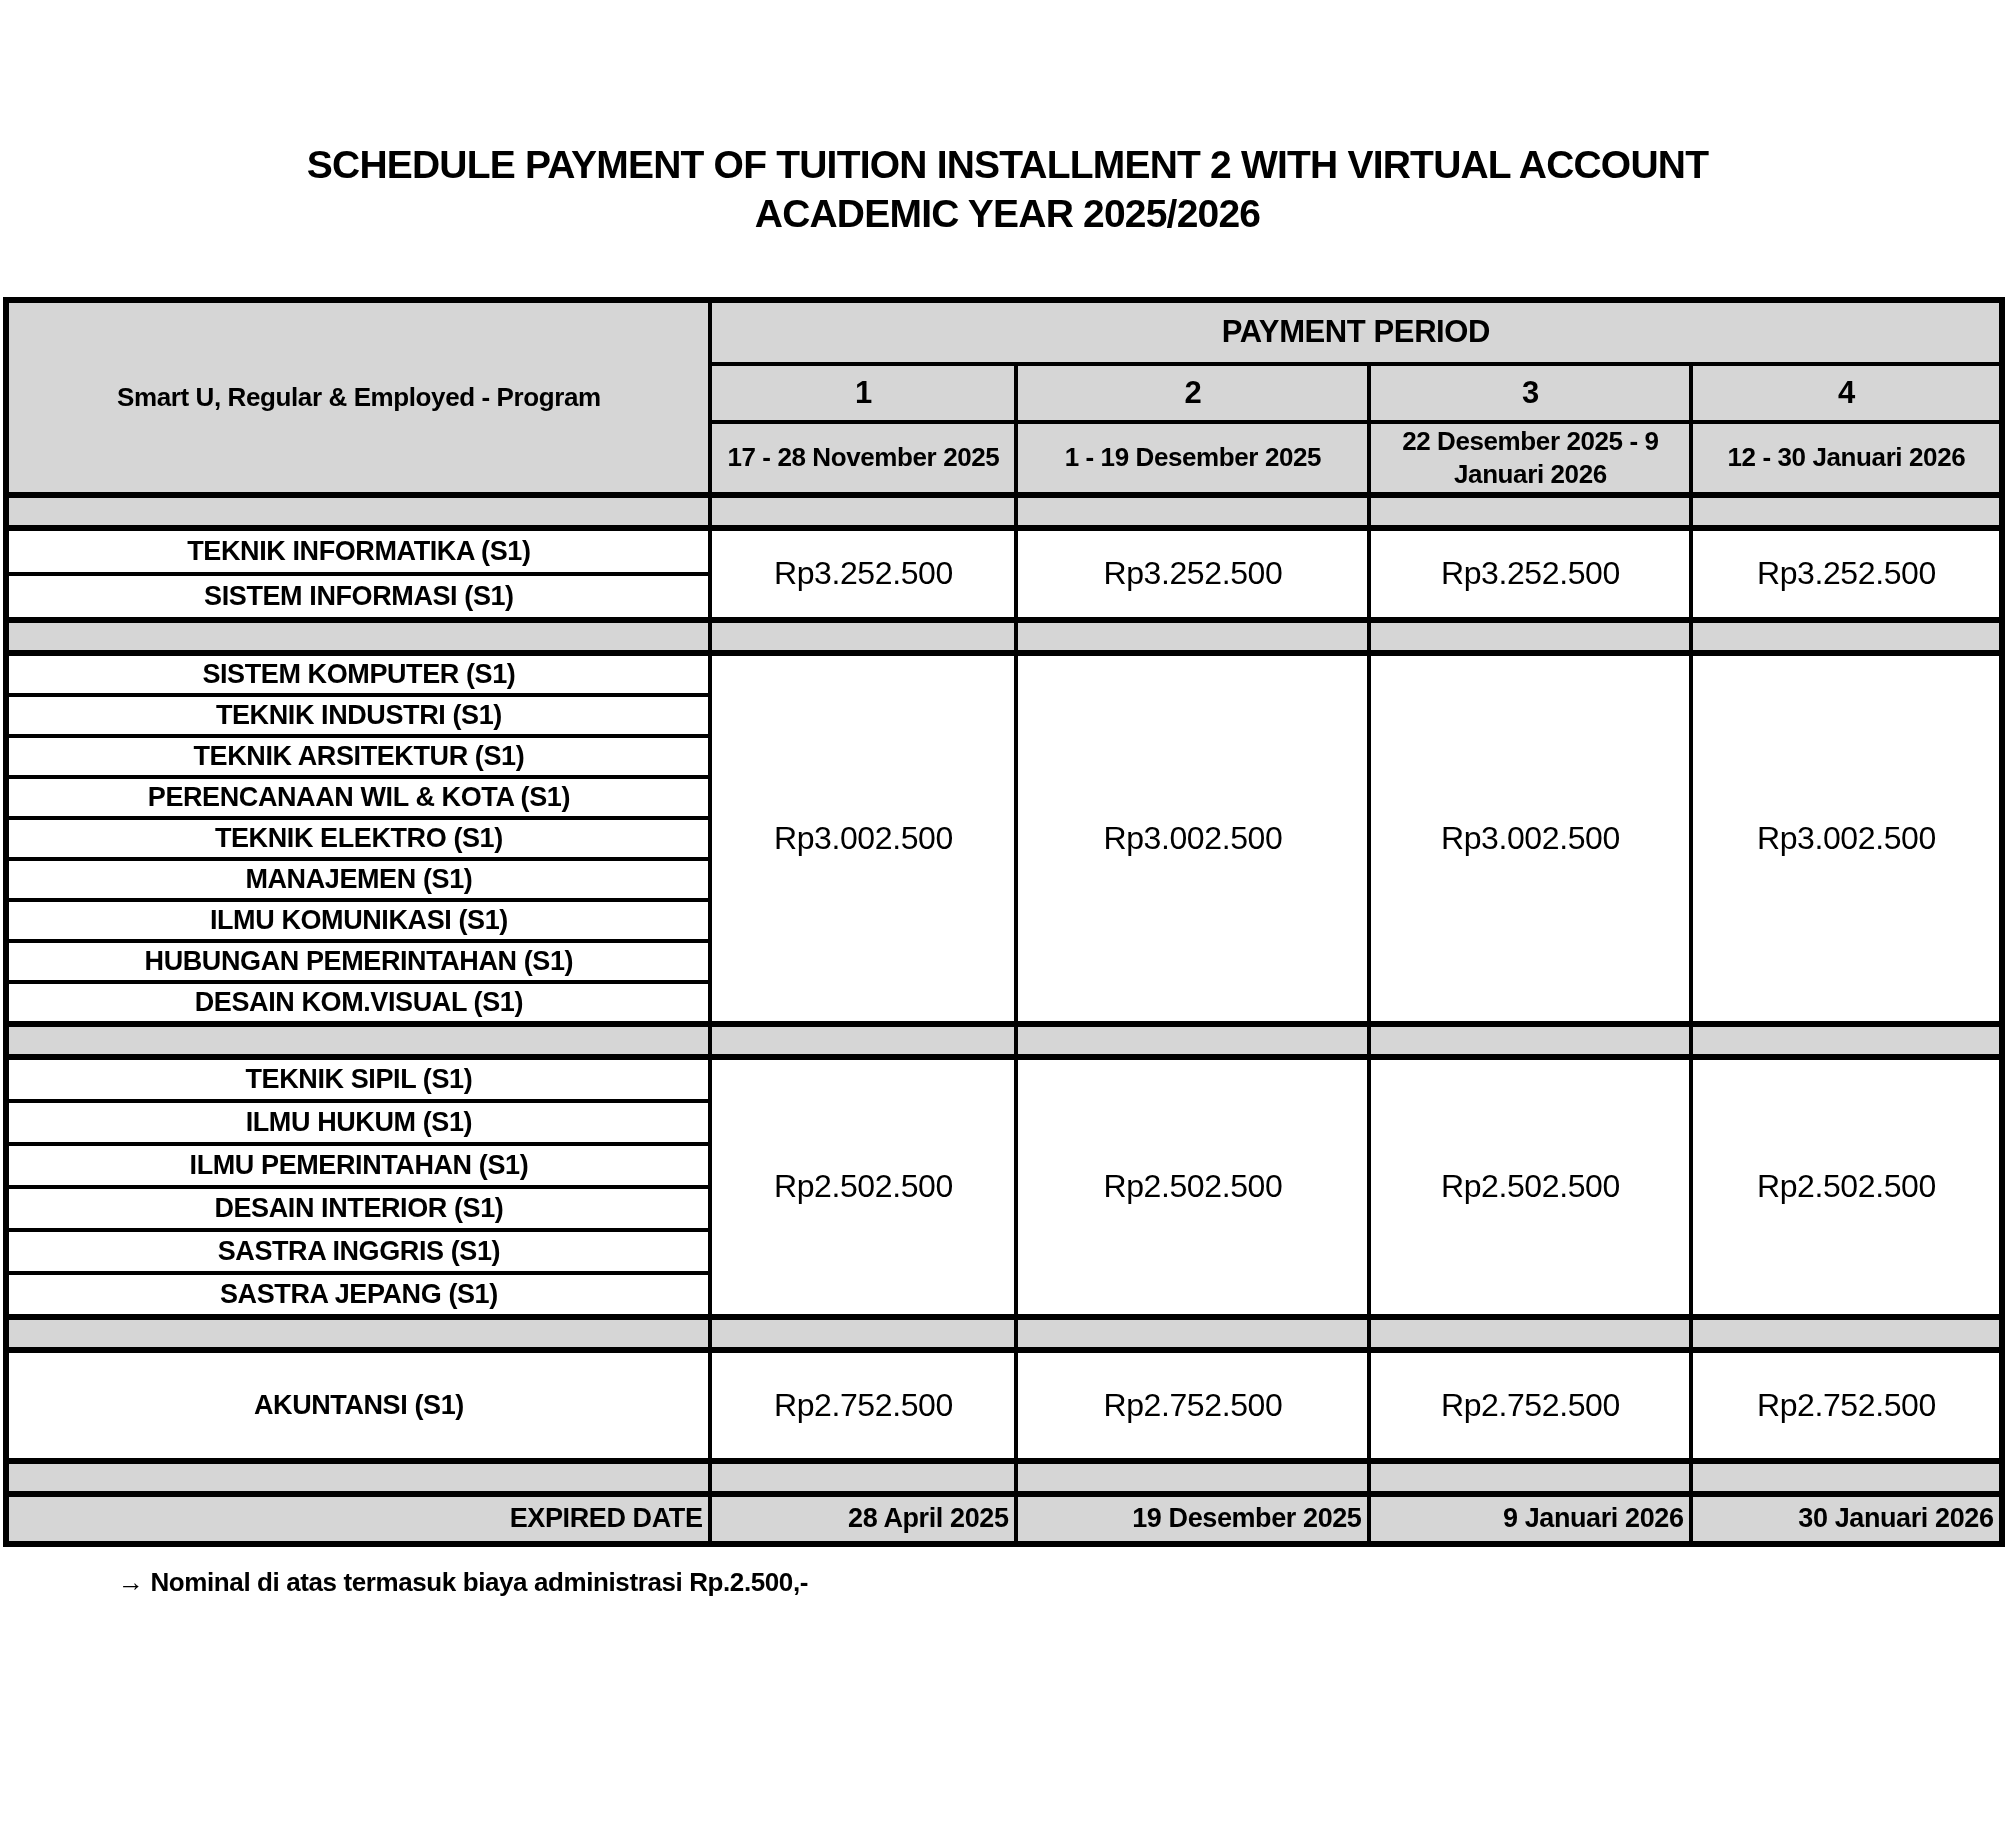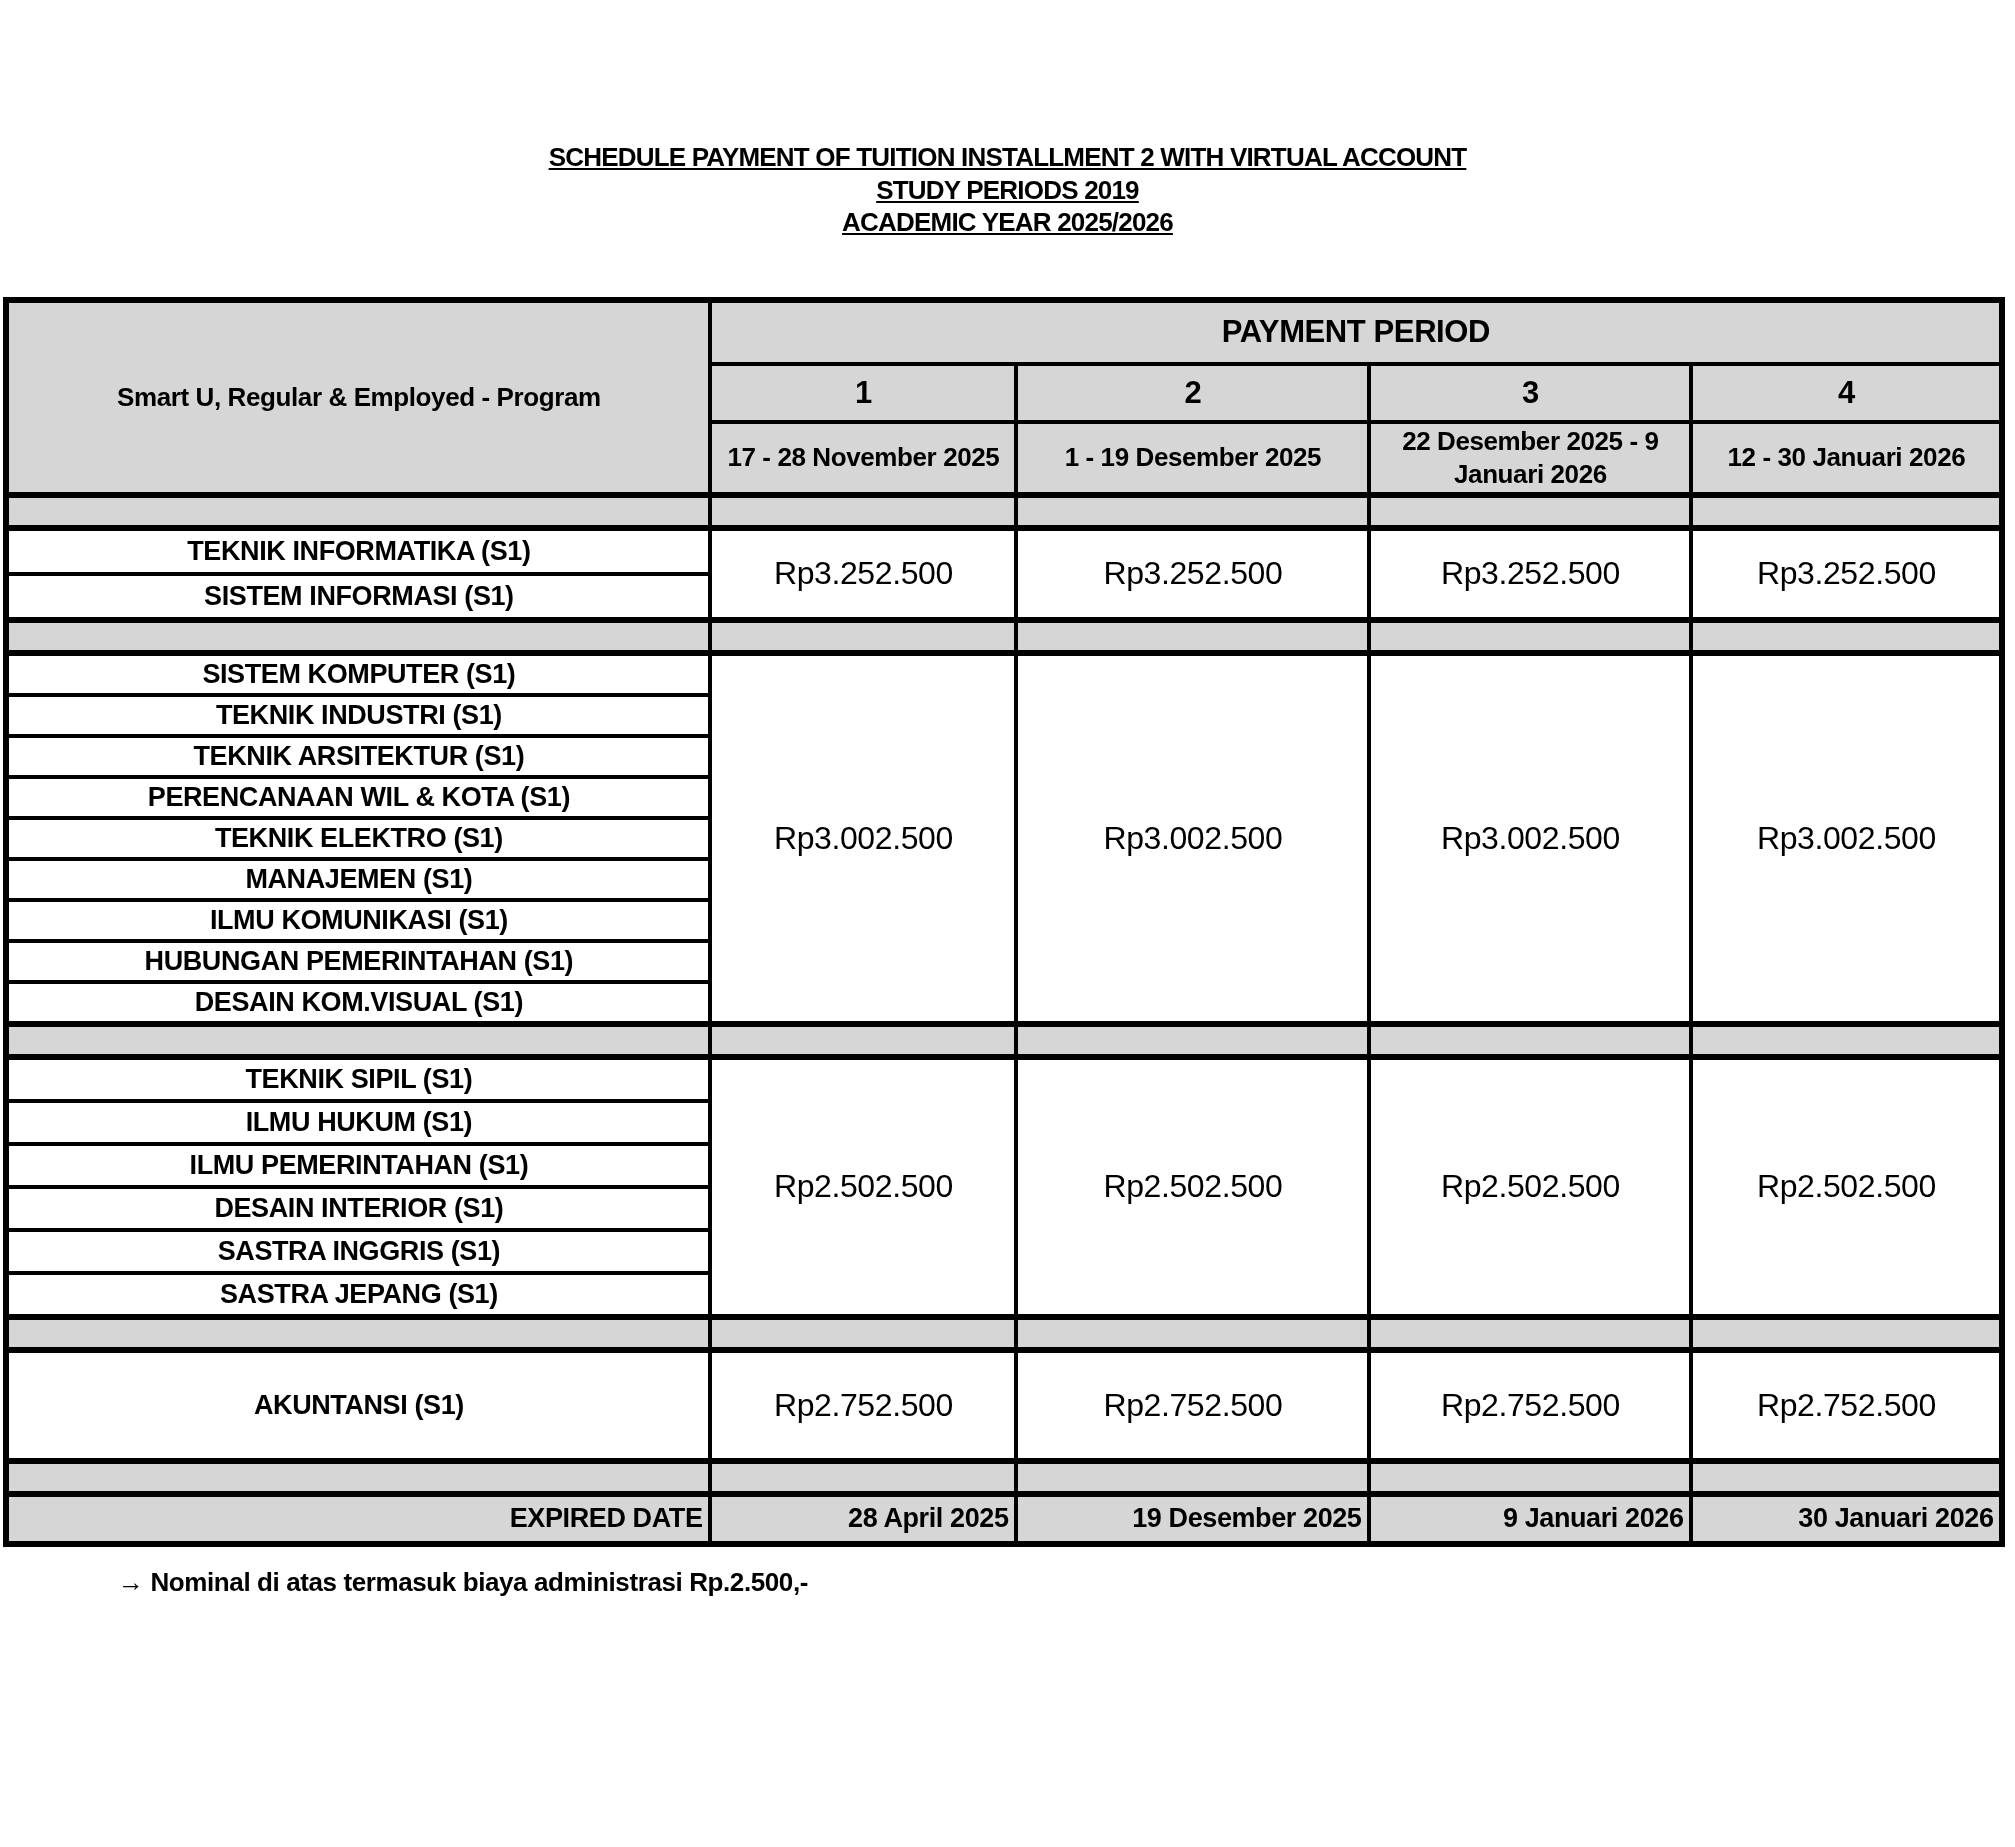--- a/index.html
+++ b/index.html
@@ -8,24 +8,23 @@
     background: #ffffff;
     width: 2015px;
     height: 1847px;
     font-family: "Liberation Sans", sans-serif;
     color: #000000;
   }
   .title-block {
     padding-top: 141px;
     text-align: center;
     font-weight: bold;
-    font-size: 26px;
+    font-size: 39px;
     line-height: 1.25;
     letter-spacing: -0.8px;
-    text-decoration: underline;
   }
   .title-block div { white-space: nowrap; }
 
   table.schedule {
     border-collapse: collapse;
     table-layout: fixed;
     margin: 58px 0 0 3.4px;
     width: 1997px;
     border: 6.7px solid #000000;
   }
@@ -71,21 +70,20 @@
     font-size: 26px;
     font-weight: bold;
     letter-spacing: -0.4px;
   }
 </style>
 </head>
 <body>
 
 <div class="title-block">
   <div>SCHEDULE PAYMENT OF TUITION INSTALLMENT 2 WITH VIRTUAL ACCOUNT</div>
-  <div>STUDY PERIODS 2019</div>
   <div>ACADEMIC YEAR 2025/2026</div>
 </div>
 
 <table class="schedule">
   <colgroup>
     <col class="c-prog">
       <col class="c-p1">
       <col class="c-p2">
       <col class="c-p3">
       <col class="c-p4">

